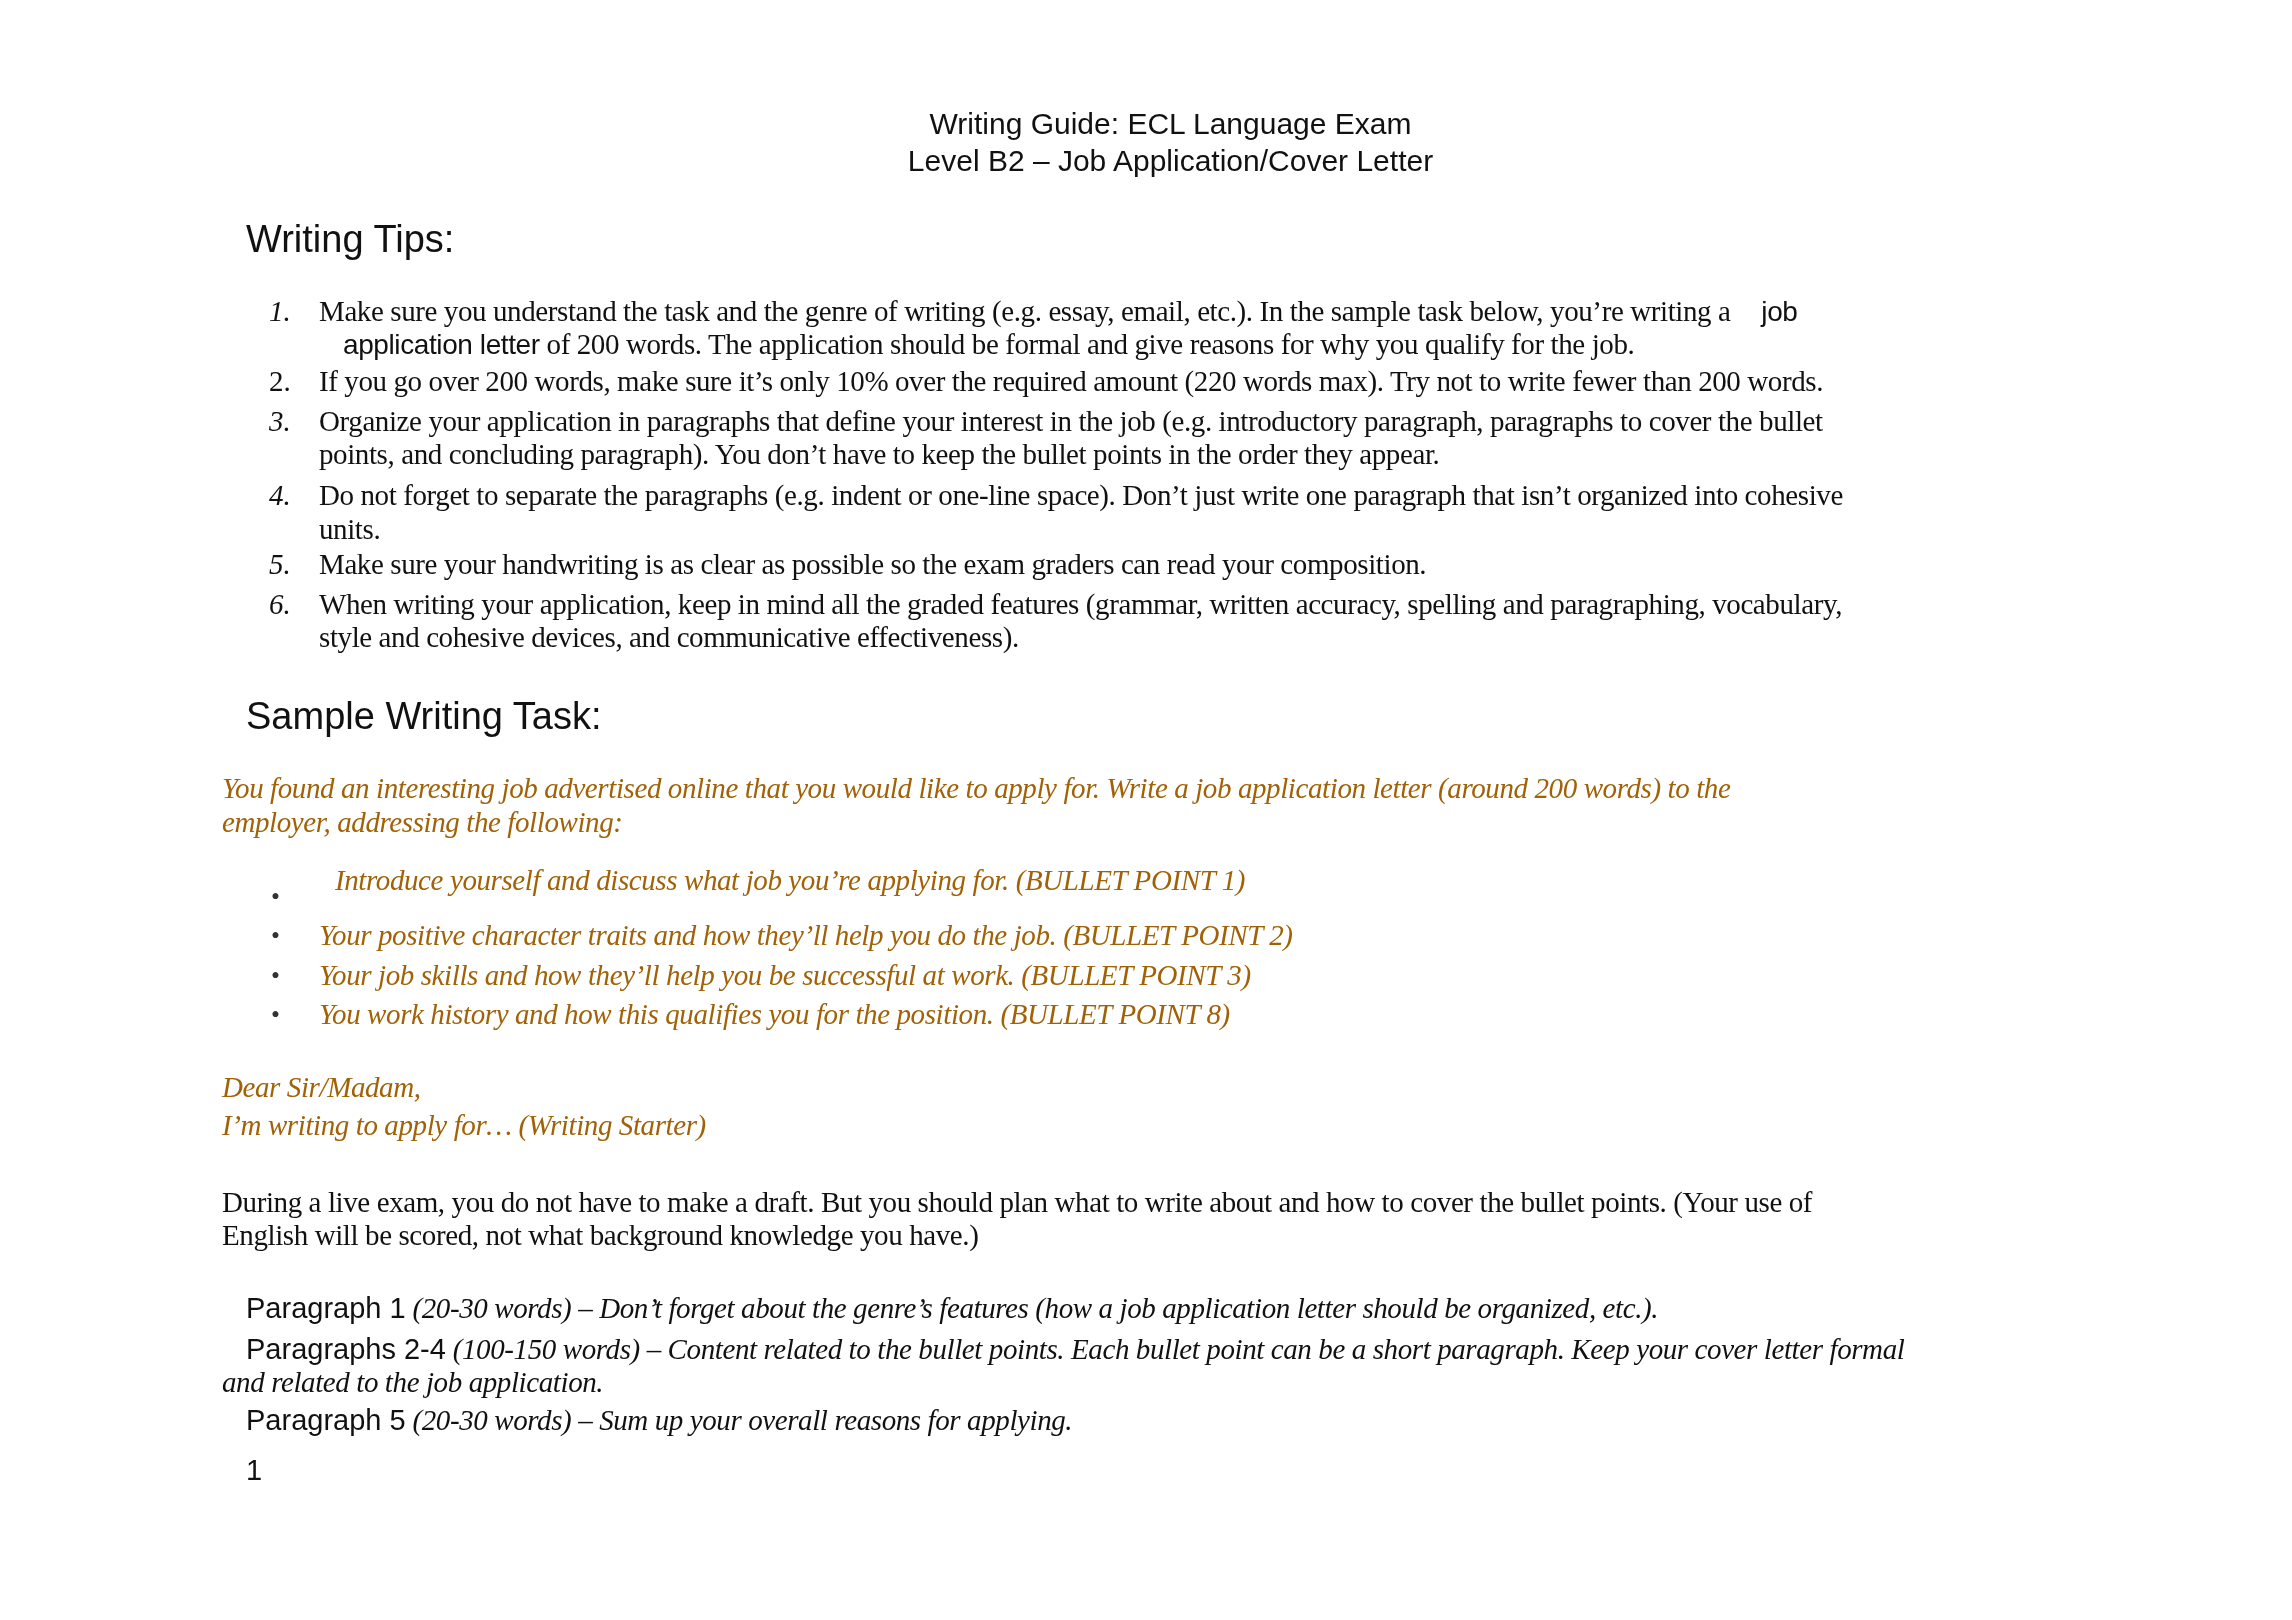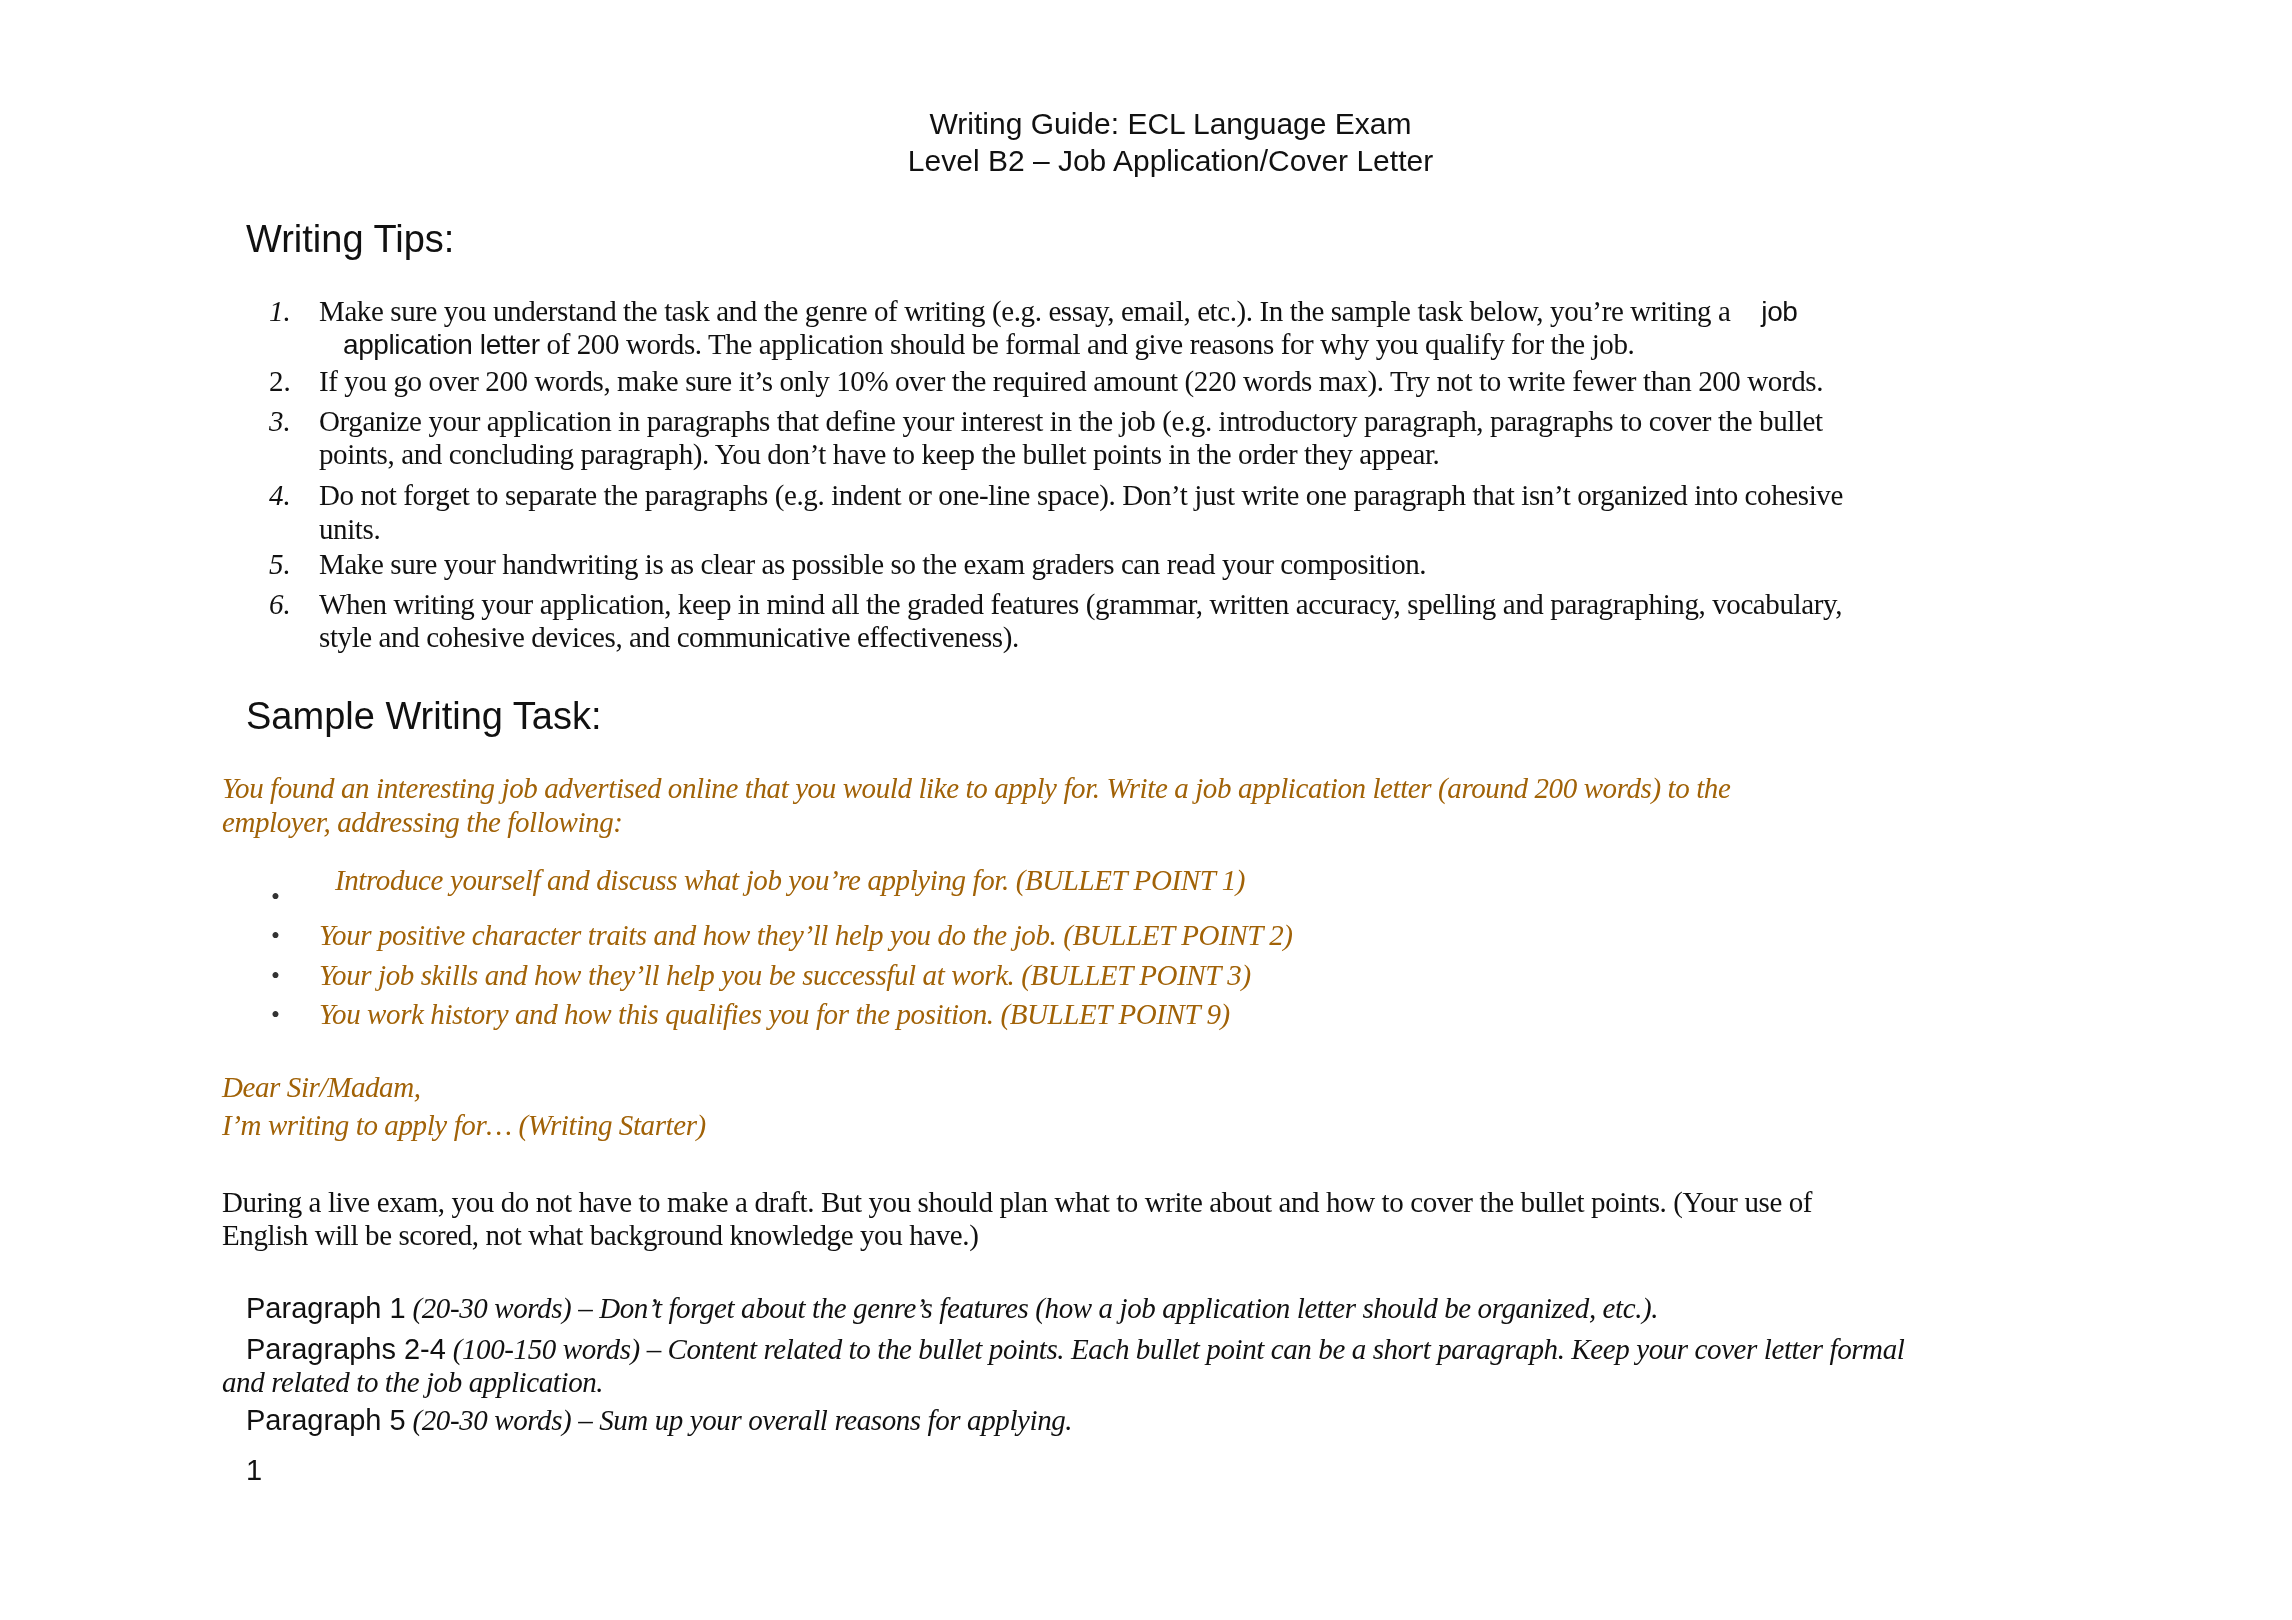--- a/index.html
+++ b/index.html
@@ -79,21 +79,21 @@
     <div>
       <span class="bullet line" style="top:923px;">•</span>
       <div class="line serif body it gray li" style="top:921px;">Your positive character traits and how they’ll help you do the job. (BULLET POINT 2)</div>
     </div>
     <div>
       <span class="bullet line" style="top:963px;">•</span>
       <div class="line serif body it gray li" style="top:961px;">Your job skills and how they’ll help you be successful at work. (BULLET POINT 3)</div>
     </div>
     <div>
       <span class="bullet line" style="top:1002px;">•</span>
-      <div class="line serif body it gray li" style="top:1000px;">You work history and how this qualifies you for the position. (BULLET POINT 9)</div>
+      <div class="line serif body it gray li" style="top:1000px;">You work history and how this qualifies you for the position. (BULLET POINT 8)</div>
     </div>
   </div>
 
   <div class="line serif body it gray left" style="top:1073px;">Dear Sir/Madam,</div>
   <div class="line serif body it gray left" style="top:1111px;">I’m writing to apply for… (Writing Starter)</div>
 
   <div class="line serif body left" style="top:1188px;">During a live exam, you do not have to make a draft. But you should plan what to write about and how to cover the bullet points. (Your use of</div>
   <div class="line serif body left" style="top:1221px;">English will be scored, not what background knowledge you have.)</div>
 
   <div class="line left" style="top:1294px;">

